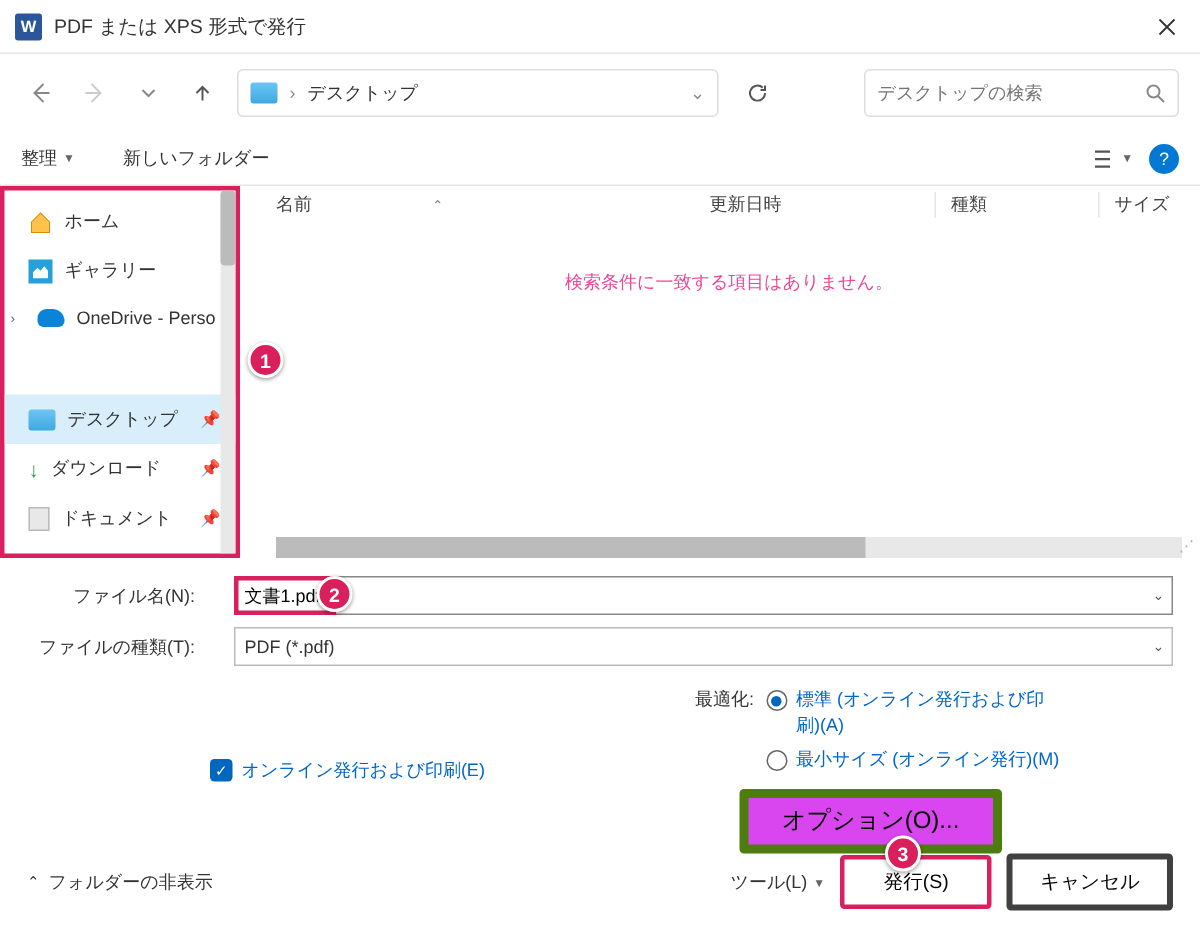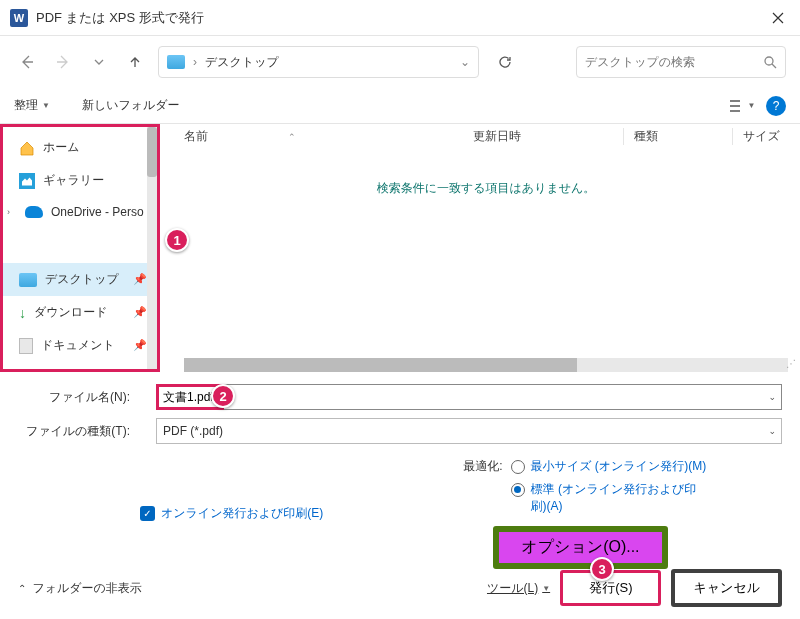--- a/index.html
+++ b/index.html
@@ -48,21 +48,21 @@
     .pin-ico { color:#888; font-size:11px; margin-left:auto; }
     .tree-spacer { height: 36px; }
     
     .main-pane { flex:1; position:relative; padding: 0 12px 0 24px; }
     .col-headers { display:flex; padding: 4px 0; color:#444; font-size:12px; border-bottom: 1px solid transparent; }
     .col-name { flex:1; display:flex; align-items:center; gap: 80px; }
     .col-name-sort { font-size:9px; color:#888; }
     .col-date { width: 150px; }
     .col-type { width: 110px; border-left:1px solid #e5e5e5; border-right:1px solid #e5e5e5; padding:0 10px; }
     .col-size { width: 55px; padding-left: 10px; }
-    .empty-msg { text-align: center; color:#0f766e; padding: 30px 0; font-size:12px; }
+    .empty-msg { text-align: center; color:#ec4899; padding: 30px 0; font-size:12px; }
     .hscroll { position:absolute; bottom:0; left:24px; right:12px; height:14px; background:#e8e8e8; }
     .hscroll-thumb { position:absolute; left:0; top:0; height:100%; width:65%; background:#bbb; }
     .resize-grip { position:absolute; right:0; bottom:0; width:14px; height:14px; color:#aaa; font-size:10px; }
     
     .callout { position:absolute; width:24px; height:24px; border-radius:50%; background:#d91f5c; border:2px solid #fff; box-shadow:0 1px 3px rgba(0,0,0,.4); color:#fff; display:flex; align-items:center; justify-content:center; font-weight:bold; font-size:13px; z-index:10; }
     .callout-1 { top: 228px; left: 165px; }
     .callout-2 { top: 384px; left: 211px; }
     .callout-3 { top: 557px; left: 590px; }
     
     .form-area { padding: 12px 18px 0 18px; }
@@ -84,21 +84,21 @@
     .radio { width:14px; height:14px; border:1px solid #666; border-radius:50%; display:flex; align-items:center; justify-content:center; flex-shrink:0; margin-top:2px; }
     .radio.checked::after { content:''; width:7px; height:7px; background:#0067c0; border-radius:50%; }
     .radio-label { color:#0066cc; font-size:12px; max-width: 180px; line-height:1.4; }
     .btn-row { padding-left: 30px; margin-top:6px; }
     .option-btn { border:6px solid #4d7c0f; background:#d946ef; padding: 5px 22px; font-size:16px; cursor:pointer; border-radius:3px; }
     
     .footer { position:absolute; bottom:0; left:0; right:0; display:flex; align-items:center; justify-content:space-between; padding: 12px 18px; }
     .footer-left { display:flex; align-items:center; gap:6px; cursor:pointer; }
     .footer-caret { font-size:10px; }
     .footer-right { display:flex; align-items:center; gap:10px; }
-    .tool-drop { cursor:pointer; display:flex; align-items:center; gap:4px;text-decoration:underline; }
+    .tool-drop { cursor:pointer; display:flex; align-items:center; gap:4px; }
     .primary-btn { border:3px solid #d91f5c; background:#fff; padding:6px 26px; font-size:13px; cursor:pointer; border-radius:3px; }
     .cancel-btn { border:4px solid #404040; background:#fff; padding:6px 18px; font-size:13px; cursor:pointer; border-radius:3px; }
   </style>
 </head>
 <body>
 
 <div class="titlebar">
   <div class="titlebar-left">
     <div class="word-icon">W</div>
     <div class="title-text">PDF または XPS 形式で発行</div>
@@ -256,26 +256,26 @@
 <div class="options-area">
   <div class="checkbox-row">
     <div class="chk">✓</div>
     <span class="chk-label">オンライン発行および印刷(E)</span>
   </div>
   <div class="optimize-col">
     <div style="display:flex; gap:8px;">
       <span class="optimize-label">最適化:</span>
       <div>
         <div class="radio-row">
+          <div class="radio checked"></div>
+          <span class="radio-label">標準 (オンライン発行および印刷)(A)</span>
+        </div>
+        <div class="radio-row">
           <div class="radio"></div>
           <span class="radio-label">最小サイズ (オンライン発行)(M)</span>
-        </div>
-        <div class="radio-row">
-          <div class="radio checked"></div>
-          <span class="radio-label">標準 (オンライン発行および印刷)(A)</span>
         </div>
       </div>
     </div>
     <div class="btn-row">
       <button class="option-btn"><span>オプション(O)...</span></button>
     </div>
   </div>
 </div>
 
 <div class="footer">

